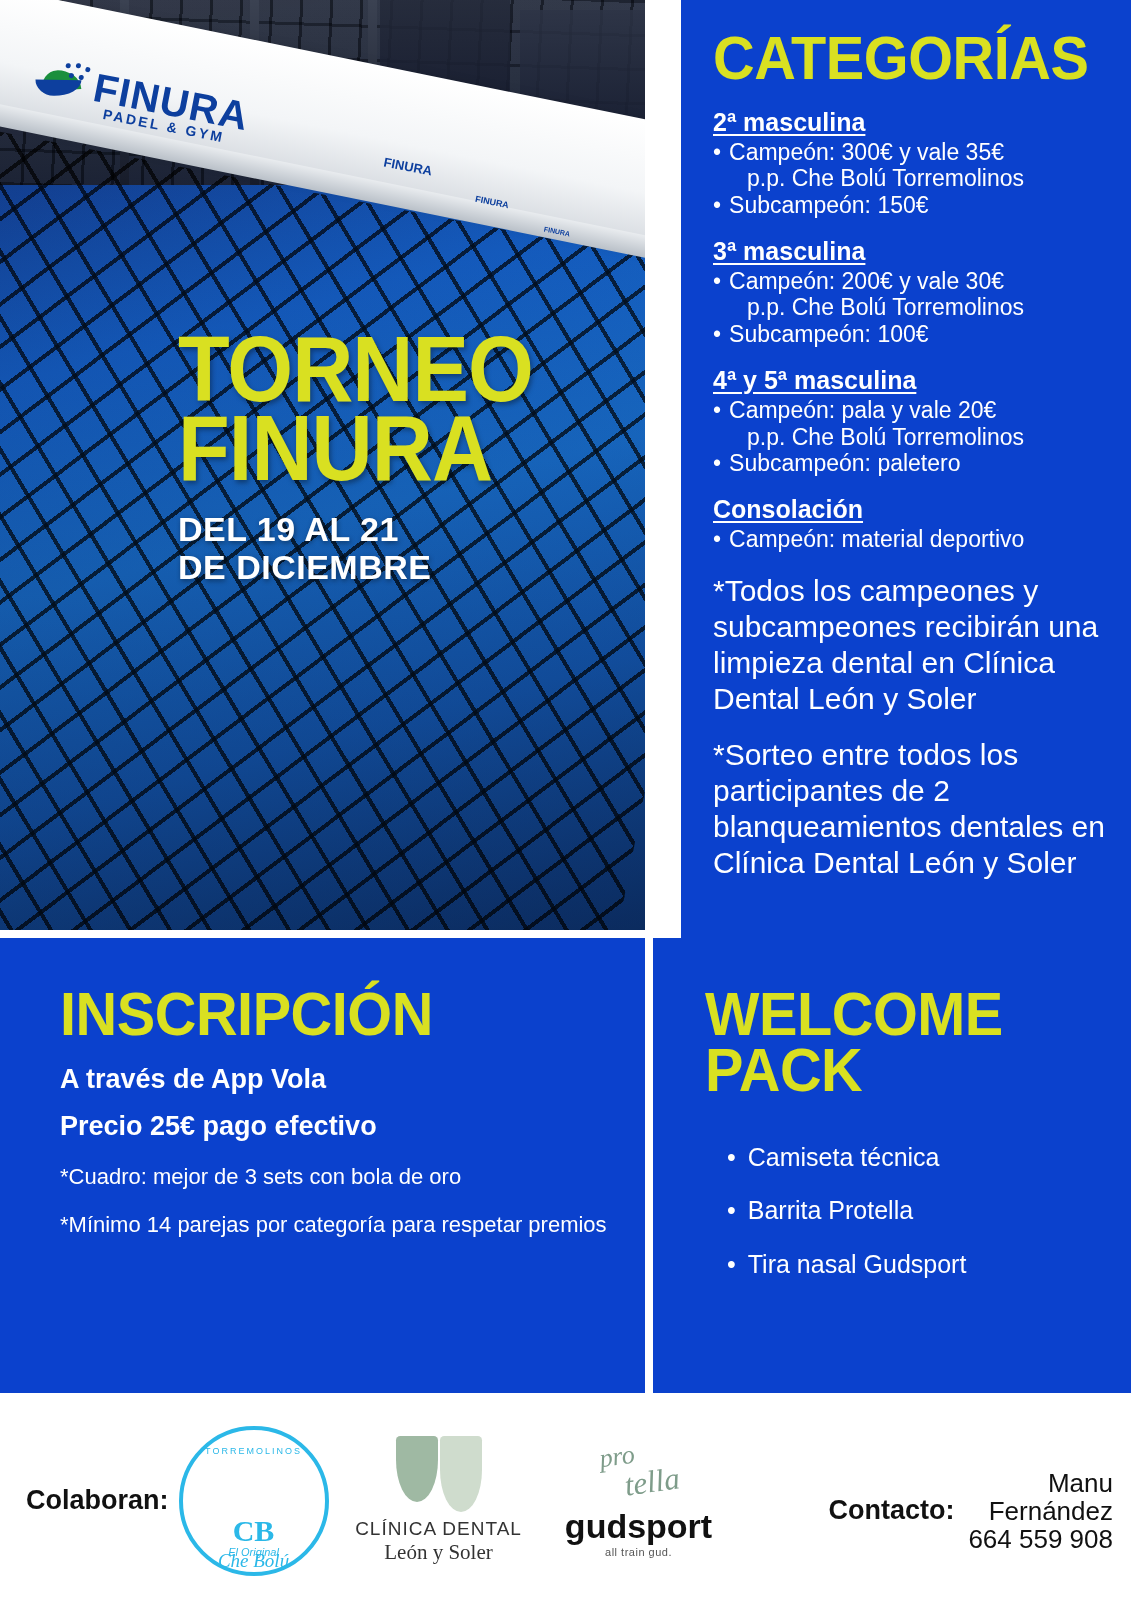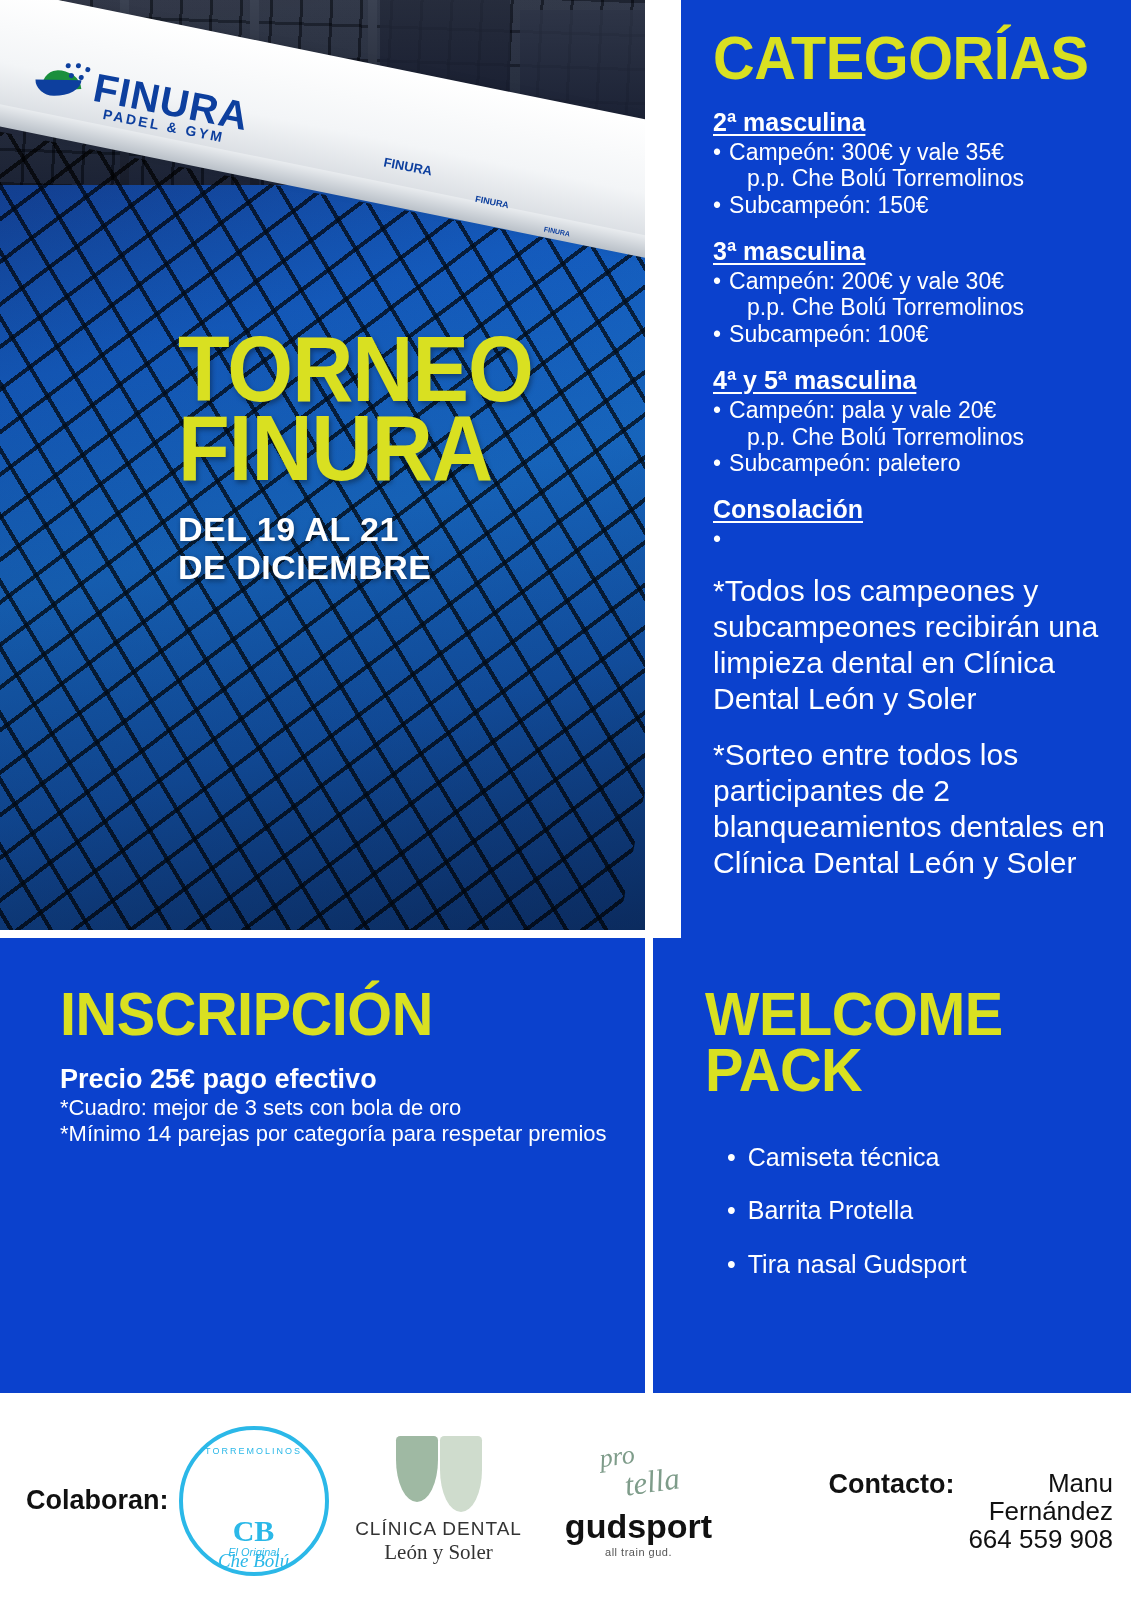--- a/index.html
+++ b/index.html
@@ -170,21 +170,21 @@
   .cat-line {
     color:#ffffff; font-size: 23px; line-height: 1.16;
     display: flex; gap: 8px;
   }
   .cat-line .bullet { flex: 0 0 auto; }
   .cat-cont { color:#ffffff; font-size: 23px; line-height: 1.16; padding-left: 34px; }
   .note { color:#ffffff; font-size: 30px; line-height: 1.2; margin-top: 20px; }
 
   
   .insc-line-bold { color:#ffffff; font-size: 27px; font-weight: 700; margin-top: 16px; }
-  .insc-note { color:#ffffff; font-size: 22px; line-height: 1.18; }
+  .insc-note { color:#ffffff; font-size: 22px; line-height: 1.18; margin-top: 22px; }
 
   
   .welcome-item {
     color:#ffffff; font-size: 25px; line-height: 1.1;
     display:flex; gap: 12px; margin-bottom: 26px; padding-left: 22px;
   }
 
   
   .footer-inner {
     display: flex; align-items: center; height: 199px;
@@ -212,21 +212,21 @@
   .dental-t1 { font-size: 19px; letter-spacing: 1px; color:#333; }
   .dental-t2 { font-size: 21px; font-family:"Liberation Serif", serif; color:#333; }
 
   .logo-gud { width: 180px; text-align:center; }
   .pro-tella { color:#7e9c8a; font-family:"Liberation Serif", serif; font-style: italic; font-size: 26px; line-height: 1; }
   .pt-pro { display:block; transform: rotate(-8deg); margin-left:-44px; }
   .pt-tella { display:block; transform: rotate(-8deg); font-size: 31px; margin-left: 26px; margin-top:-4px; }
   .gud { font-size: 34px; font-weight: 700; color:#111; margin-top: 10px; }
   .gud-sub { font-size: 11px; color:#555; letter-spacing: .5px; }
 
-  .contact-block { margin-left: auto; display:flex; align-items:flex-start; gap: 14px; margin-top: 21px; }
+  .contact-block { margin-left: auto; display:flex; align-items:center; gap: 14px; margin-top: 21px; }
   .contact-value { font-size: 26px; color:#111; text-align:right; line-height: 1.08; }
 </style>
 </head>
 <body>
 
 <div class="poster">
 
   <div class="photo-panel">
     <div class="court"></div>
     <div class="ceiling"></div>
@@ -315,29 +315,31 @@
       <div class="cat-line">
         <span class="bullet">•</span>
         <span>Subcampeón: paletero</span>
       </div>
     </div>
 
     <div class="cat-group">
       <div class="cat-title">Consolación</div>
       <div class="cat-line">
         <span class="bullet">•</span>
+        <span>Campeón: material deportivo</span>
       </div>
     </div>
 
     <div class="note">*Todos los campeones y subcampeones recibirán una limpieza dental en Clínica Dental León y Soler</div>
     <div class="note">*Sorteo entre todos los participantes de 2 blanqueamientos dentales en Clínica Dental León y Soler</div>
   </div>
 
   <div class="insc-panel">
     <div class="panel-head">INSCRIPCIÓN</div>
+    <div class="insc-line-bold">A través de App Vola</div>
     <div class="insc-line-bold">Precio 25€ pago efectivo</div>
     <div class="insc-note">*Cuadro: mejor de 3 sets con bola de oro</div>
     <div class="insc-note">*Mínimo 14 parejas por categoría para respetar premios</div>
   </div>
 
   <div class="welcome-panel">
     <div class="panel-head" style="margin-bottom:0">WELCOME</div>
     <div class="panel-head" style="margin-bottom:46px">PACK</div>
 
     <div class="welcome-item">

